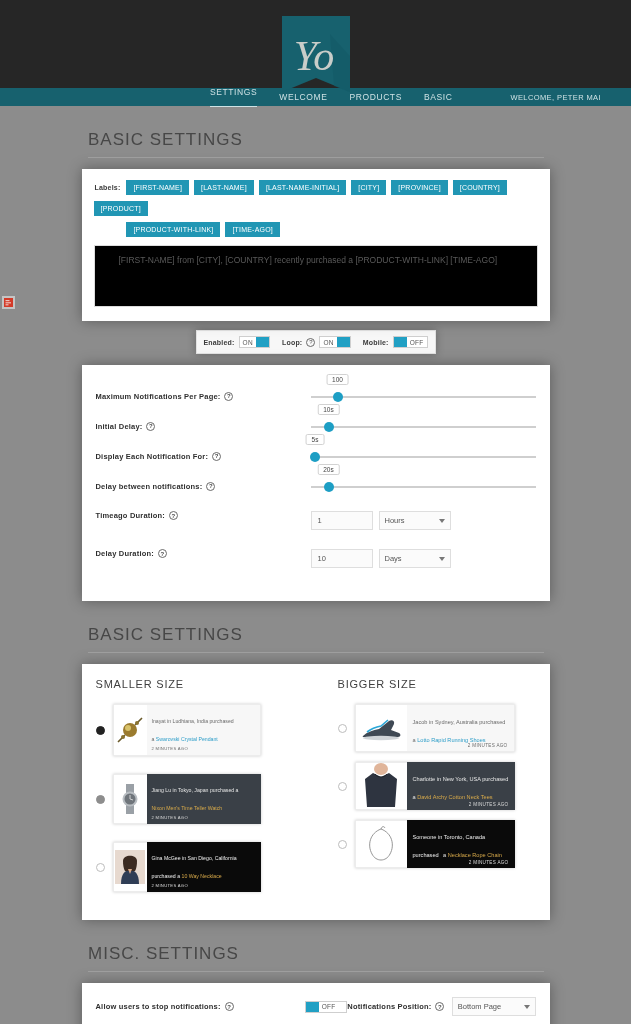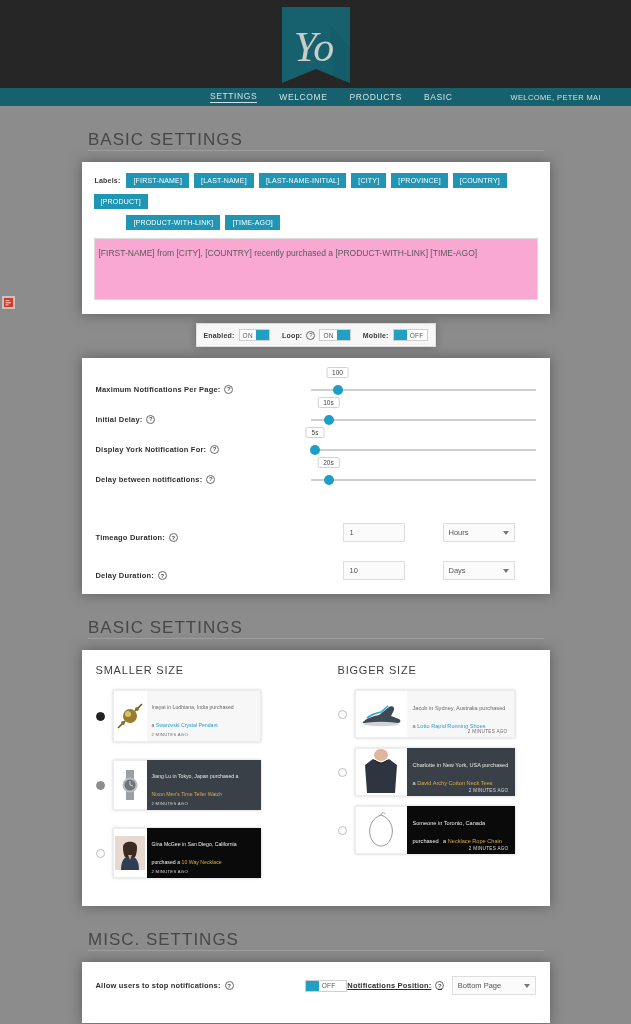--- a/index.html
+++ b/index.html
@@ -8,43 +8,43 @@
     width:631px; height:1024px;
     background:#8c8c8c;
     font-family:"Liberation Sans", sans-serif;
     overflow:hidden;
     position:relative;
   }
 
   
   .topbar { background:#262626; height:88px; position:relative; }
   .logo {
-    position:absolute; left:50%; top:7px; transform:translateX(-50%);
+    position:absolute; left:50%; top:16px; transform:translateX(-50%);
     width:76px; height:88px;
   }
   .logo svg { display:block; }
 
   .navbar {
     background:#17616e; height:18px;
     display:flex; align-items:center;
     font-size:8.5px; letter-spacing:.6px;
     color:#cfe2e5;
     padding-left:210px;
   }
   .navbar .nav-item { margin-right:22px; cursor:pointer; color:#cfe2e5; }
-  .navbar .nav-item.active { border-bottom:1px solid #cfe2e5; padding-bottom:1px; }
+  .navbar .nav-item.active { border-bottom:1px solid #cfe2e5; padding-bottom:9px; }
   .navbar .welcome { margin-left:36px; font-size:7.5px; color:#cfe2e5; letter-spacing:.4px; }
 
   
   .page { padding:0 0 0 0; }
 
   .section-title {
     font-size:17px; color:#474747; letter-spacing:1px;
     margin:24px 0 0 88px; font-weight:400;
-    width:456px;
+    padding-bottom:7px; width:456px;
     border-bottom:1px solid #a0a0a0;
   }
 
   .card {
     background:#fff; margin:11px auto 0 auto; width:468px;
     box-shadow:0 0 13px rgba(0,0,0,.35);
     position:relative;
   }
 
   
@@ -53,22 +53,22 @@
   .labels-caption {
     font-size:7px; font-weight:bold; color:#3b3b3b;
     padding:4px 6px 0 1px; letter-spacing:.2px;
   }
   .tag {
     background:#2196b4; color:#fff; font-size:7px; letter-spacing:.2px;
     padding:4px 7px 4px 7px; margin:0 5px 6px 0; cursor:pointer;
     white-space:nowrap;
   }
   .template-area {
-    border:1px solid #dcdcdc; background:#f9a8d4;
-    height:62px; margin-top:2px; padding:9px 4px;
+    border:1px solid #dcdcdc; background:#000000;
+    height:62px; margin-top:2px; padding:9px 24px;
     font-size:8.5px; color:#5a5a5a; line-height:1.3;
     overflow:hidden;
   }
 
   
   .toggles-strip {
     width:240px; margin:9px auto 0 auto; background:#f7f7f7;
     border:1px solid #e2e2e2; box-shadow:0 0 9px rgba(0,0,0,.28);
     display:flex; align-items:center; justify-content:center;
     gap:12px; padding:5px 6px;
@@ -109,21 +109,21 @@
   .thumb {
     position:absolute; top:6px; width:10px; height:10px; border-radius:50%;
     background:#1d9ec4; transform:translateX(-50%); cursor:pointer;
   }
   .bubble {
     position:absolute; top:-12px; transform:translateX(-50%);
     background:#fff; border:1px solid #d2d2d2; border-radius:2px;
     font-size:6.5px; color:#444; padding:1px 5px; white-space:nowrap;
   }
 
-  .dur-row { display:flex; align-items:flex-end; height:38px;gap:32px; }
+  .dur-row { display:flex; align-items:flex-start; height:38px; }
   .dur-label {
     font-size:7.5px; color:#2f2f2f; font-weight:bold; letter-spacing:.2px;
     width:215px; display:flex; align-items:center; gap:4px;
   }
   .num-input {
     width:62px; height:19px; border:1px solid #dedede; background:#fbfbfb;
     font-size:7.5px; color:#555; padding:0 6px;
     font-family:"Liberation Sans", sans-serif;
   }
   .sel {
@@ -202,21 +202,21 @@
 
   
   .misc-card { padding:14px 14px 16px 14px; }
   .misc-row { display:flex; align-items:center; margin-bottom:12px; }
   .misc-label {
     font-size:7.5px; color:#2f2f2f; font-weight:bold; letter-spacing:.2px;
     display:flex; align-items:center; gap:4px;
   }
   .misc-left { width:216px; }
   .misc-tog { width:44px; }
-  .misc-mid { width:108px;text-decoration:underline; }
+  .misc-mid { width:108px; }
   .sel-wide {
     width:86px; height:19px; border:1px solid #dedede; background:#fbfbfb;
     font-size:7.5px; color:#555;
     display:flex; align-items:center; padding:0 5px; cursor:pointer; position:relative;
   }
   .sel-wide .caret {
     position:absolute; right:5px; top:50%; transform:translateY(-50%);
     width:0; height:0; border-left:3px solid transparent; border-right:3px solid transparent;
     border-top:4px solid #777;
   }
@@ -325,21 +325,21 @@
       </span>
       <span class="slider-wrap">
         <span class="track"></span>
         <span class="bubble" style="left:8%">10s</span>
         <span class="thumb" style="left:8%"></span>
       </span>
     </div>
 
     <div class="slider-row">
       <span class="slider-label">
-        <span>Display York Notification For:</span>
+        <span>Display Each Notification For:</span>
         <span class="help">?</span>
       </span>
       <span class="slider-wrap">
         <span class="track"></span>
         <span class="bubble" style="left:2%">5s</span>
         <span class="thumb" style="left:2%"></span>
       </span>
     </div>
 
     <div class="slider-row">

